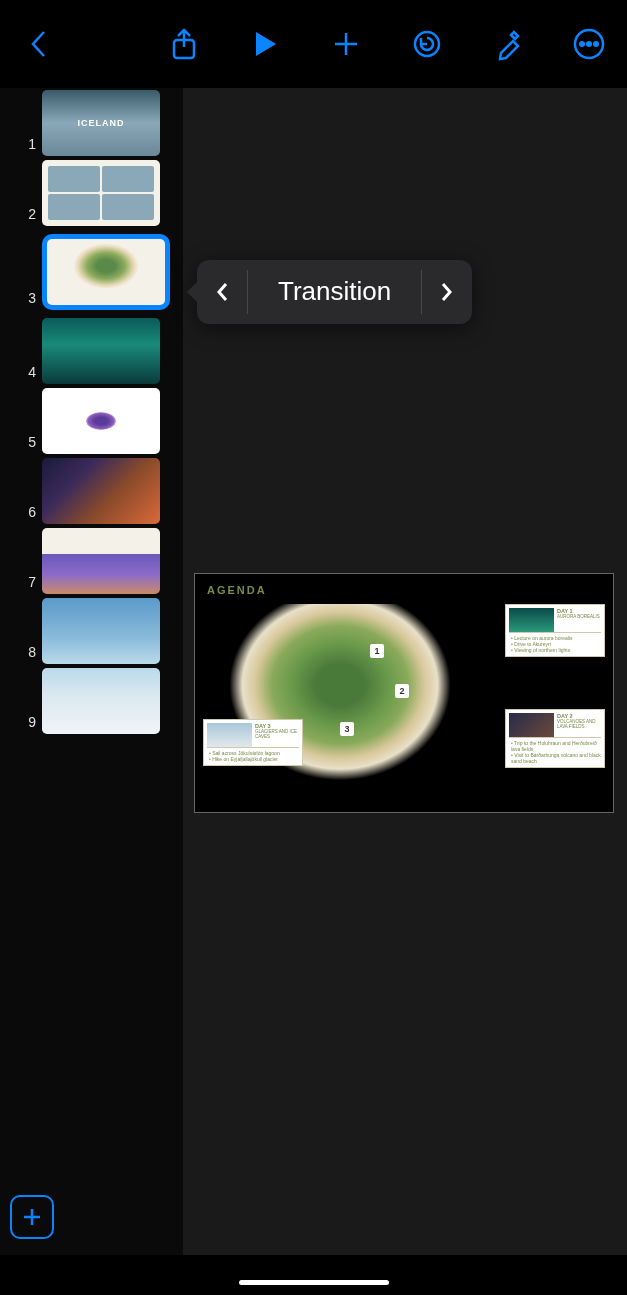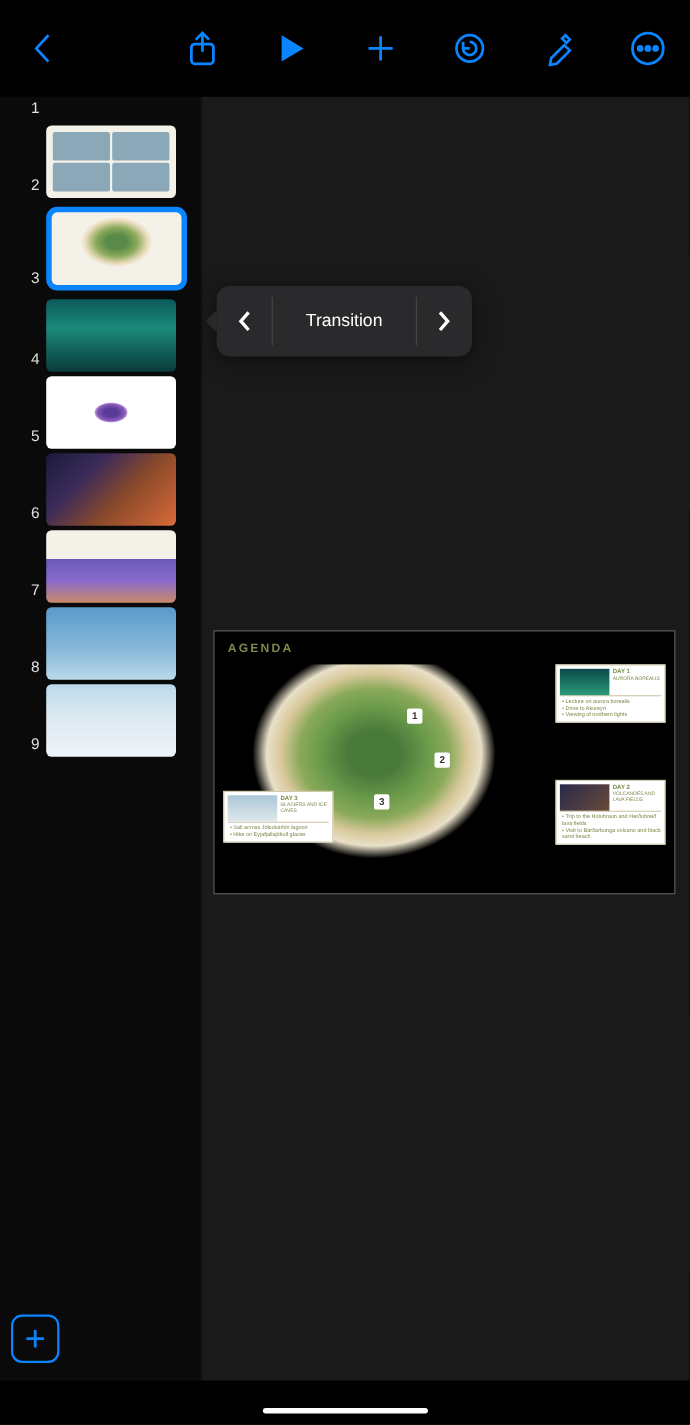--- a/index.html
+++ b/index.html
@@ -102,21 +102,21 @@
       position: absolute;
       left: -10px;
       top: 50%;
       transform: translateY(-50%);
       border: 10px solid transparent;
       border-right-color: #2a2a2c;
       border-left: none;
     }
     .pop-arrow { width: 50px; display:flex; align-items:center; justify-content:center; height:100%; cursor:pointer; }
     .pop-arrow svg { stroke:#fff; fill:none; stroke-width:3; }
-    .pop-center { padding: 0 30px; border-left:1px solid #484848; border-right:1px solid #484848; height:70%; display:flex; align-items:center; color:#fff; font-size:16px; cursor:pointer; }
+    .pop-center { padding: 0 30px; border-left:1px solid #484848; border-right:1px solid #484848; height:70%; display:flex; align-items:center; color:#fff; font-size:26px; cursor:pointer; }
     .main-slide {
       position: absolute;
       top: 485px;
       left: 10px;
       width: 420px;
       height: 240px;
       background: #000000;
       border: 1px solid #666;
     }
     .agenda-title { color:#7a8a4a; font-size:11px; font-weight:700; letter-spacing:2px; padding:10px 0 0 12px; }
@@ -196,20 +196,25 @@
           <circle cx="24" cy="17" r="1.8" fill="#0a84ff"></circle>
         </svg>
     </div>
   </div>
 </div>
 
 <div class="content">
   <div class="sidebar">
     <div class="slide-row">
       <div class="slide-num">1</div>
+      <div class="thumb-wrap">
+          <div class="thumb t1">
+            <span>ICELAND</span>
+          </div>
+        </div>
     </div>
     <div class="slide-row">
       <div class="slide-num">2</div>
       <div class="thumb-wrap">
           <div class="thumb t2">
             <div></div>
             <div></div>
             <div></div>
             <div></div>
           </div>

